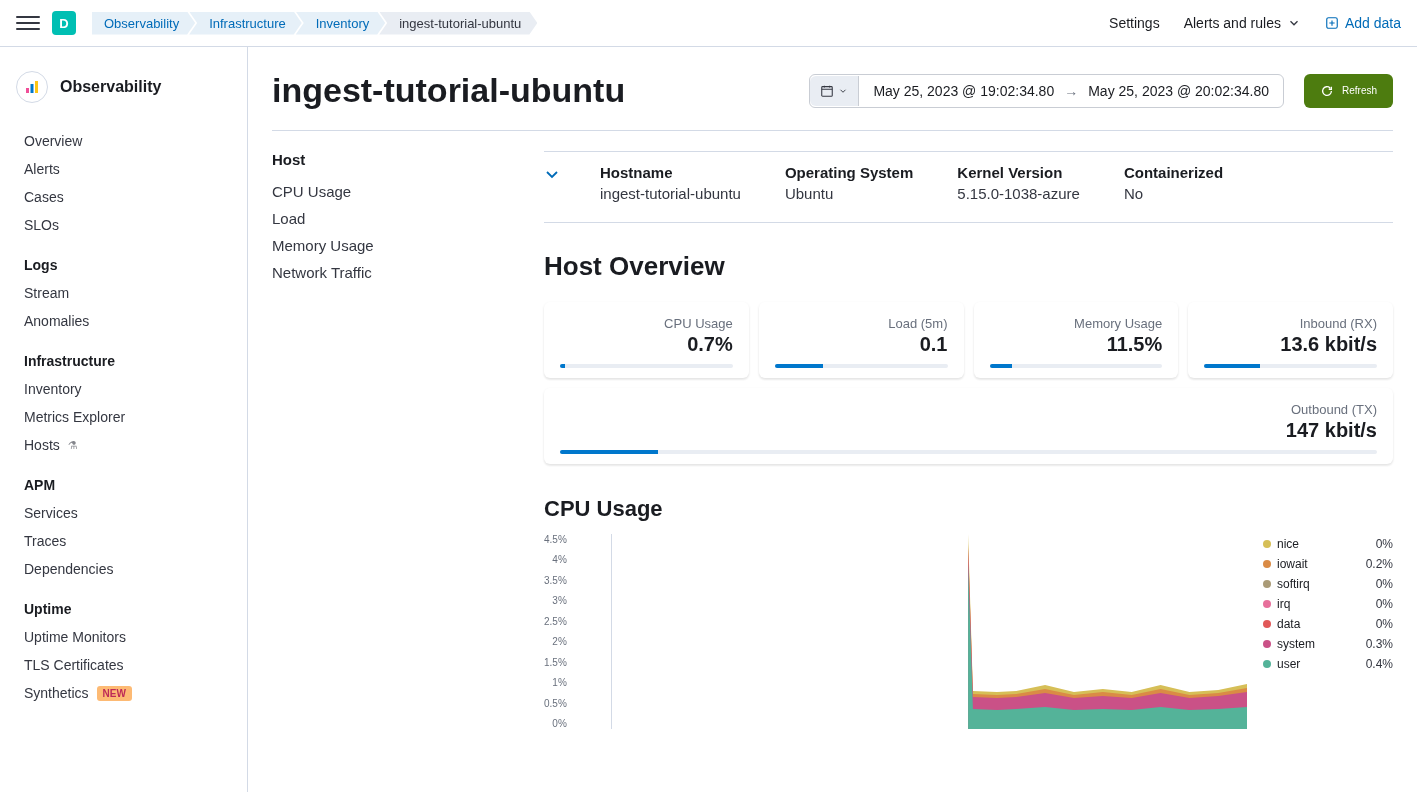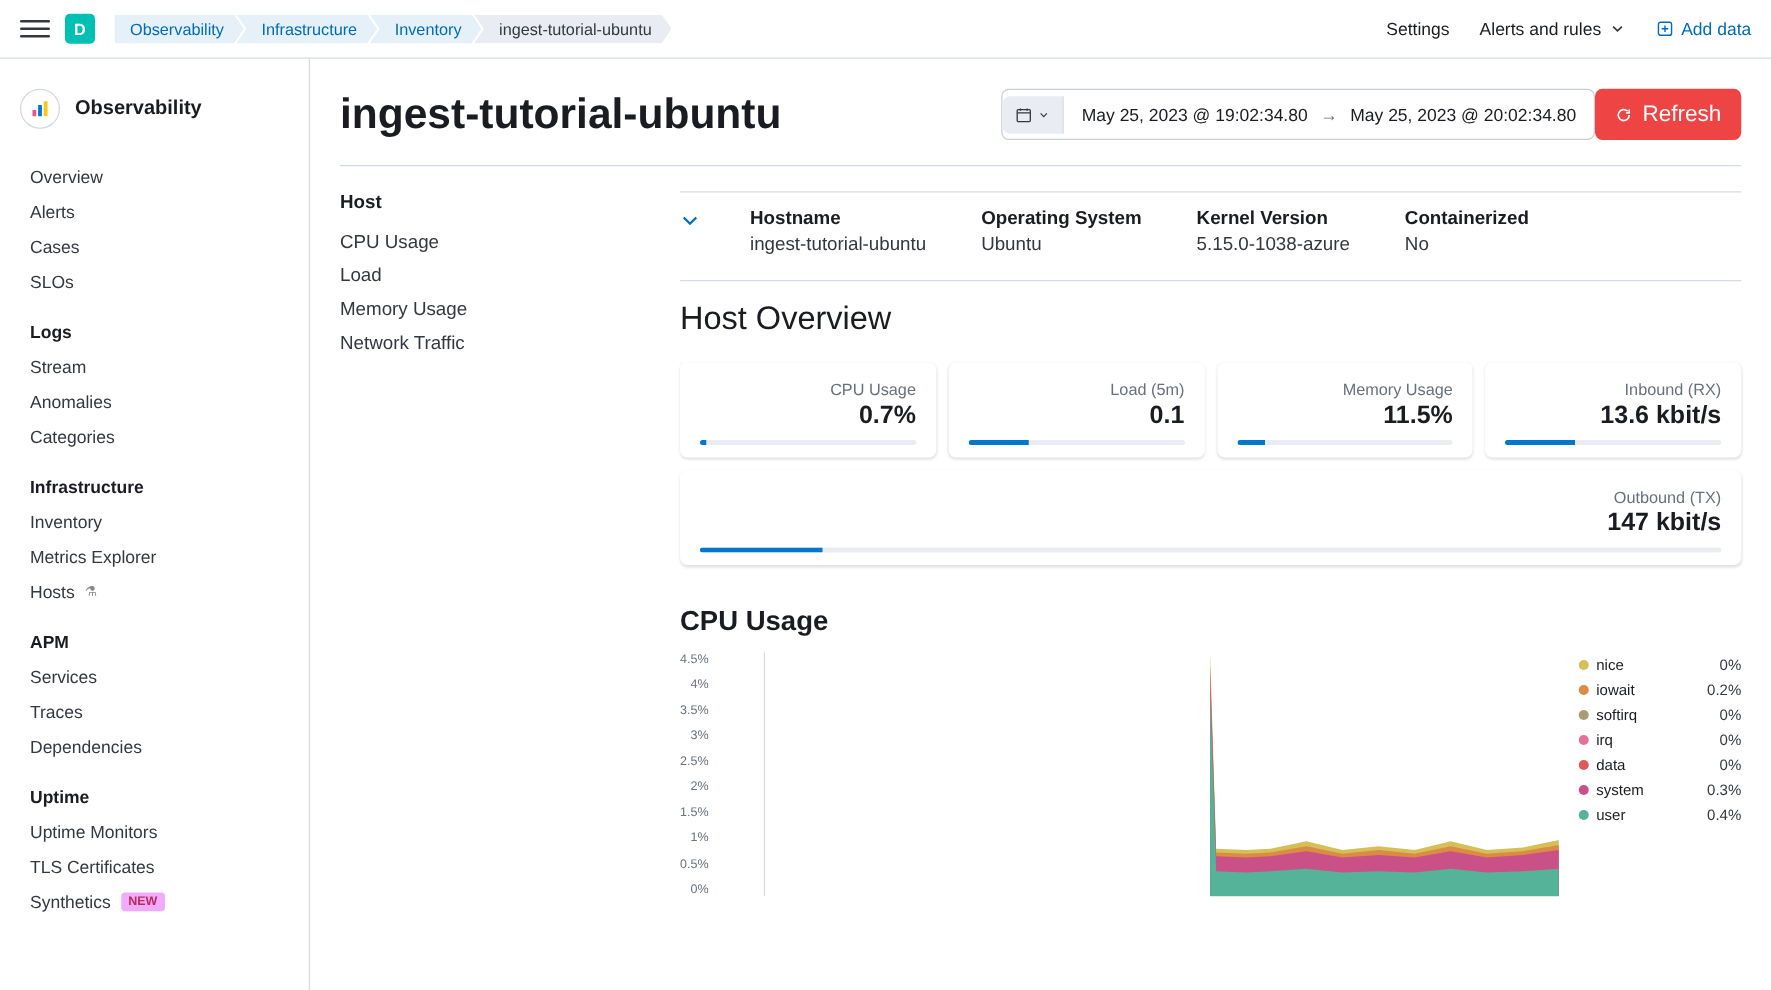--- a/index.html
+++ b/index.html
@@ -19,42 +19,42 @@
 .content { display: flex; height: calc(100vh - 47px); }
 .sidebar { width: 248px; border-right: 1px solid #d3dae6; overflow-y: auto; padding: 16px 0; position: relative; }
 .sidebar::-webkit-scrollbar { width: 6px; }
 .sidebar::-webkit-scrollbar-thumb { background: #c9cdd4; border-radius: 3px; }
 .app-title { display: flex; align-items: center; gap: 12px; padding: 8px 16px 20px; }
 .app-icon { width: 32px; height: 32px; border-radius: 50%; background: #fff; border: 1px solid #d3dae6; display: flex; align-items: center; justify-content: center; }
 .app-title h2 { font-size: 16px; font-weight: 700; }
 .nav-group { padding: 4px 0; }
 .nav-heading { font-size: 14px; font-weight: 700; padding: 10px 24px 6px; color: #1a1c21; }
 .nav-item { font-size: 14px; padding: 6px 24px; color: #343741; cursor: pointer; display: flex; align-items: center; gap: 8px; }
-.new-badge { background: #f0abfc; color: #bd2b58; font-size: 10px; font-weight: 700; padding: 2px 6px; border-radius: 3px; }
+.new-badge { background: #fdba74; color: #bd2b58; font-size: 10px; font-weight: 700; padding: 2px 6px; border-radius: 3px; }
 .flask { font-size: 11px; opacity: 0.6; }
 .main { flex: 1; overflow-y: auto; padding: 24px; }
 .page-header { display: flex; align-items: center; justify-content: space-between; padding-bottom: 20px; border-bottom: 1px solid #d3dae6; }
 .page-title { font-size: 34px; font-weight: 700; }
-.time-controls { display: flex; gap: 0; padding-left: 17px; }
+.time-controls { display: flex; gap: 20px; padding-left: 17px; }
 .time-picker { display: flex; align-items: center; border: 1px solid #c9cdd4; border-radius: 6px; font-size: 14px; }
 .time-picker-btn { background: #e9edf3; padding: 8px 10px; border-right: 1px solid #c9cdd4; border-radius: 6px 0 0 6px; display: flex; align-items: center; gap: 4px; cursor: pointer; }
 .time-picker-text { padding: 8px 14px; display: flex; align-items: center; gap: 10px; }
 .time-arrow { color: #69707d; }
-.refresh-btn { background: #ef4444; color: #fff; border: none; padding: 10px 16px; border-radius: 6px; font-size: 18px; font-weight: 500; display: flex; align-items: center; gap: 8px; cursor: pointer; }
+.refresh-btn { background: #4d7c0f; color: #fff; border: none; padding: 10px 16px; border-radius: 6px; font-size: 10px; font-weight: 500; display: flex; align-items: center; gap: 8px; cursor: pointer; }
 .body-row { display: flex; gap: 32px; margin-top: 20px; }
 .anchor-nav { width: 240px; flex-shrink: 0; }
 .anchor-heading { font-size: 15px; font-weight: 700; margin-bottom: 10px; }
 .anchor-item { font-size: 15px; padding: 5px 0; color: #343741; cursor: pointer; }
 .detail-area { flex: 1; min-width: 0; }
 .info-header { display: flex; gap: 40px; padding: 12px 0 20px; border-top: 1px solid #d3dae6; border-bottom: 1px solid #d3dae6; }
 .info-chevron { color: #006bb8; font-size: 18px; padding-top: 2px; cursor: pointer; }
 .info-col { }
 .info-label { font-size: 15px; font-weight: 700; margin-bottom: 4px; }
 .info-value { font-size: 15px; color: #343741; }
-.section-title { font-size: 26px; font-weight: 400; margin: 14px 0 20px; }
+.section-title { font-size: 26px; font-weight: 700; margin: 28px 0 20px; }
 .kpi-grid { display: flex; flex-wrap: wrap; gap: 10px; }
 .kpi-card { flex: 1; min-width: 190px; background: #fff; border-radius: 6px; box-shadow: 0 1px 3px rgba(0,0,0,0.08), 0 2px 2px rgba(0,0,0,0.05); padding: 14px 16px 10px; }
 .kpi-card.wide { flex-basis: 100%; }
 .kpi-label { font-size: 13px; color: #69707d; text-align: right; margin-bottom: 2px; }
 .kpi-value { font-size: 20px; font-weight: 700; text-align: right; margin-bottom: 8px; }
 .kpi-bar { height: 4px; background: #e9edf3; border-radius: 2px; overflow: hidden; }
 .kpi-bar-fill { height: 100%; background: #07c; }
 .chart-title { font-size: 22px; font-weight: 700; margin: 32px 0 12px; }
 .chart-wrap { display: flex; gap: 16px; }
 .chart-area { flex: 1; display: flex; gap: 40px; }
@@ -130,23 +130,20 @@
           </div>
         </div>
         <div class="nav-group">
           <div class="nav-heading">Logs</div>
           <div class="nav-item">
             <span>Stream</span>
           </div>
           <div class="nav-item">
             <span>Anomalies</span>
           </div>
-          <div class="nav-item">
-            <span>Categories</span>
-          </div>
         </div>
         <div class="nav-group">
           <div class="nav-heading">Infrastructure</div>
           <div class="nav-item">
             <span>Inventory</span>
           </div>
           <div class="nav-item">
             <span>Metrics Explorer</span>
           </div>
           <div class="nav-item">

